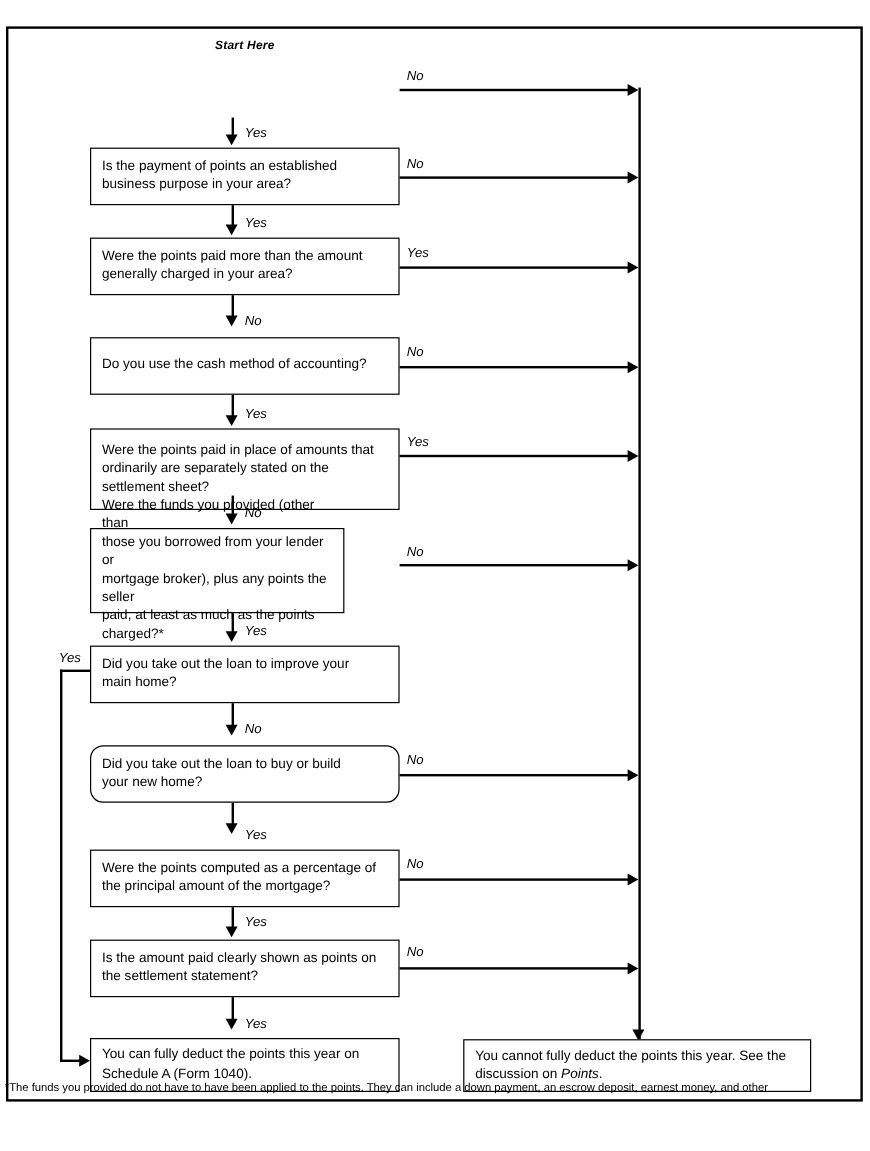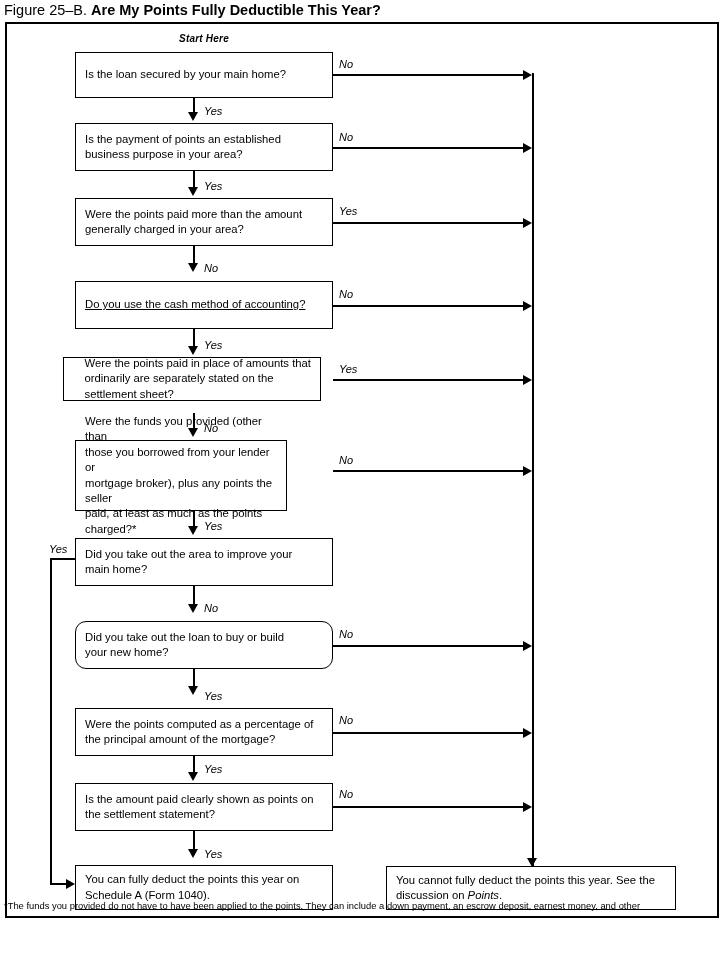--- a/index.html
+++ b/index.html
@@ -85,41 +85,34 @@
     position:absolute;left:4px;top:900px;width:716px;
     font-size:9.4px;line-height:12.6px;
   }
   .footnote .ln2{display:block;padding-left:6px;}
 </style>
 </head>
 <body>
 
 <div id="page">
 
-  <div class="fig-title">
-    <span class="num">Figure 25–B.</span>
-    <span class="q">Are My Points Fully Deductible This Year?</span>
-  </div>
 
   <div class="frame"></div>
 
   <div class="start-here">Start Here</div>
 
   <div class="vline" style="left:532px;top:73px;height:795px;"></div>
   <div class="arr-d" style="left:527px;top:858px;"></div>
 
   <div class="hline" style="left:50px;top:558px;width:26px;"></div>
   <div class="vline" style="left:50px;top:558px;height:326px;"></div>
   <div class="hline" style="left:50px;top:883px;width:18px;"></div>
   <div class="arr-r" style="left:66px;top:879px;"></div>
   <div class="lbl" style="left:49px;top:543px;">Yes</div>
 
-  <div class="node" style="left:75px;top:52px;width:258px;height:46px;">
-    <div class="txt">Is the loan secured by your main home?</div>
-  </div>
   <div class="hline" style="left:333px;top:74px;width:193px;"></div>
   <div class="arr-r" style="left:523px;top:70px;"></div>
   <div class="lbl" style="left:339px;top:58px;">No</div>
   <div class="vline" style="left:193px;top:98px;height:16px;"></div>
   <div class="arr-d" style="left:188px;top:112px;"></div>
   <div class="lbl" style="left:204px;top:105px;">Yes</div>
 
   <div class="node" style="left:75px;top:123px;width:258px;height:48px;">
     <div class="txt">Is the payment of points an established
 business purpose in your area?</div>
@@ -135,31 +128,31 @@
     <div class="txt">Were the points paid more than the amount
 generally charged in your area?</div>
   </div>
   <div class="hline" style="left:333px;top:222px;width:193px;"></div>
   <div class="arr-r" style="left:523px;top:218px;"></div>
   <div class="lbl" style="left:339px;top:205px;">Yes</div>
   <div class="vline" style="left:193px;top:246px;height:19px;"></div>
   <div class="arr-d" style="left:188px;top:263px;"></div>
   <div class="lbl" style="left:204px;top:262px;">No</div>
 
-  <div class="node" style="left:75px;top:281px;width:258px;height:48px;text-decoration:underline;">
+  <div class="node" style="left:75px;top:281px;width:258px;height:48px;">
     <div class="txt">Do you use the cash method of accounting?</div>
   </div>
   <div class="hline" style="left:333px;top:305px;width:193px;"></div>
   <div class="arr-r" style="left:523px;top:301px;"></div>
   <div class="lbl" style="left:339px;top:288px;">No</div>
   <div class="vline" style="left:193px;top:329px;height:19px;"></div>
   <div class="arr-d" style="left:188px;top:346px;"></div>
   <div class="lbl" style="left:204px;top:339px;">Yes</div>
 
-  <div class="node" style="left:63px;top:357px;width:258px;height:44px;justify-content:flex-end;">
+  <div class="node" style="left:75px;top:357px;width:258px;height:68px;">
     <div class="txt">Were the points paid in place of amounts that
 ordinarily are separately stated on the
 settlement sheet?</div>
   </div>
   <div class="hline" style="left:333px;top:379px;width:193px;"></div>
   <div class="arr-r" style="left:523px;top:375px;"></div>
   <div class="lbl" style="left:339px;top:363px;">Yes</div>
   <div class="vline" style="left:193px;top:413px;height:17px;"></div>
   <div class="arr-d" style="left:188px;top:428px;"></div>
   <div class="lbl" style="left:204px;top:422px;">No</div>
@@ -171,21 +164,21 @@
 paid, at least as much as the points charged?*</div>
   </div>
   <div class="hline" style="left:333px;top:470px;width:193px;"></div>
   <div class="arr-r" style="left:523px;top:466px;"></div>
   <div class="lbl" style="left:339px;top:454px;">No</div>
   <div class="vline" style="left:193px;top:511px;height:17px;"></div>
   <div class="arr-d" style="left:188px;top:526px;"></div>
   <div class="lbl" style="left:204px;top:520px;">Yes</div>
 
   <div class="node" style="left:75px;top:538px;width:258px;height:48px;">
-    <div class="txt">Did you take out the area to improve your
+    <div class="txt">Did you take out the loan to improve your
 main home?</div>
   </div>
   <div class="vline" style="left:193px;top:586px;height:20px;"></div>
   <div class="arr-d" style="left:188px;top:604px;"></div>
   <div class="lbl" style="left:204px;top:602px;">No</div>
 
   <div class="node" style="left:75px;top:621px;width:258px;height:48px;border-radius:11px;">
     <div class="txt">Did you take out the loan to buy or build
 your new home?</div>
   </div>

